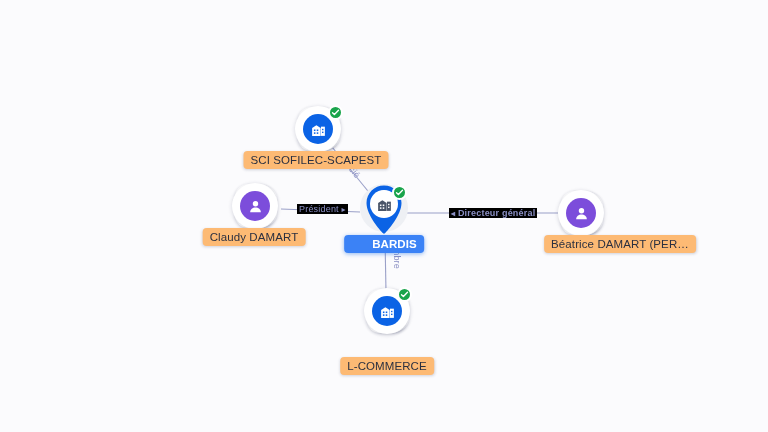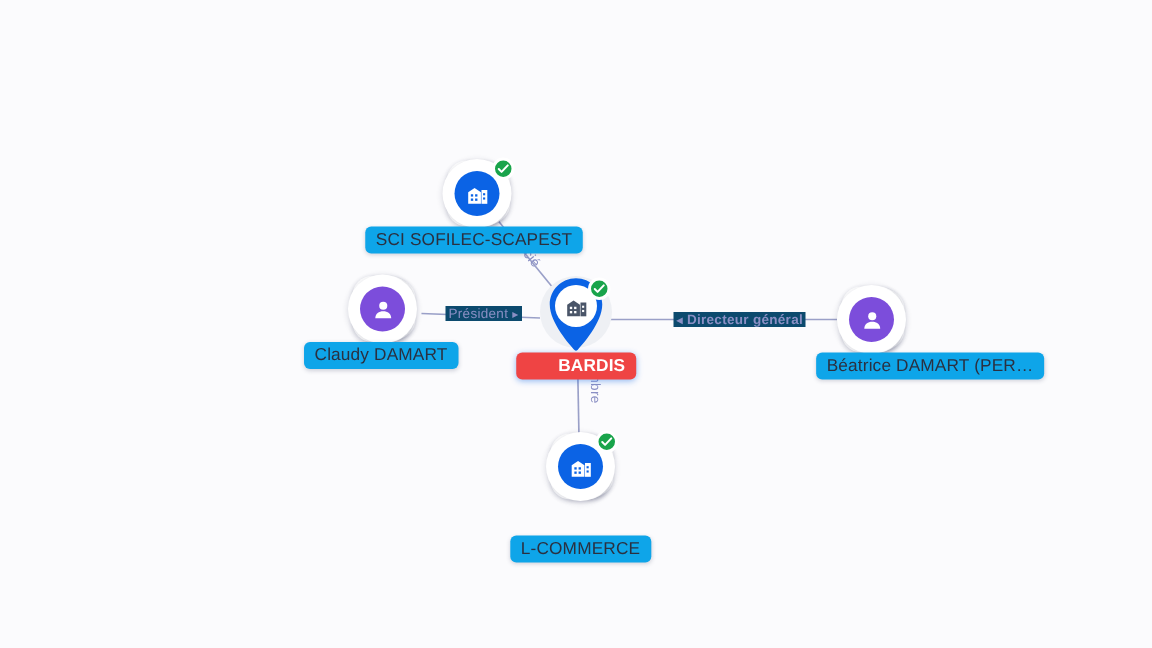--- a/index.html
+++ b/index.html
@@ -130,51 +130,51 @@
     background: #ffffff;
     display: flex;
     align-items: center;
     justify-content: center;
   }
 
   
   .node-label {
     position: absolute;
     transform: translateX(-50%);
-    background: #0ea5e9;
+    background: #fdba74;
     border-radius: 4px;
     padding: 3px 7px;
     font-size: 11.5px;
     color: #2b3040;
     white-space: nowrap;
     box-shadow: 0 1px 3px rgba(40,45,80,0.20);
     letter-spacing: 0.1px;
   }
   .node-label.selected {
-    background: #ef4444;
+    background: #3b82f6;
     color: #ffffff;
     font-weight: bold;
     box-shadow: 0 1px 4px rgba(11,99,229,0.45);
     padding-left: 28px;
   }
 
   .edge-label {
     position: absolute;
     font-size: 9px;
     color: #8a8fc4;
     white-space: nowrap;
     letter-spacing: 0.2px;
     transform-origin: center center;
   }
   .edge-label .arrow-glyph {
     font-size: 8px;
     color: #8a8fc4;
   }
   .edge-label.chip {
-    background: #0c4a6e;
+    background: #000000;
     padding: 0 2px;
   }
 </style>
 </head>
 <body>
 
 <div id="graph-canvas">
 
   <svg class="edge-svg" viewBox="0 0 768 432" xmlns="http://www.w3.org/2000/svg">
 

